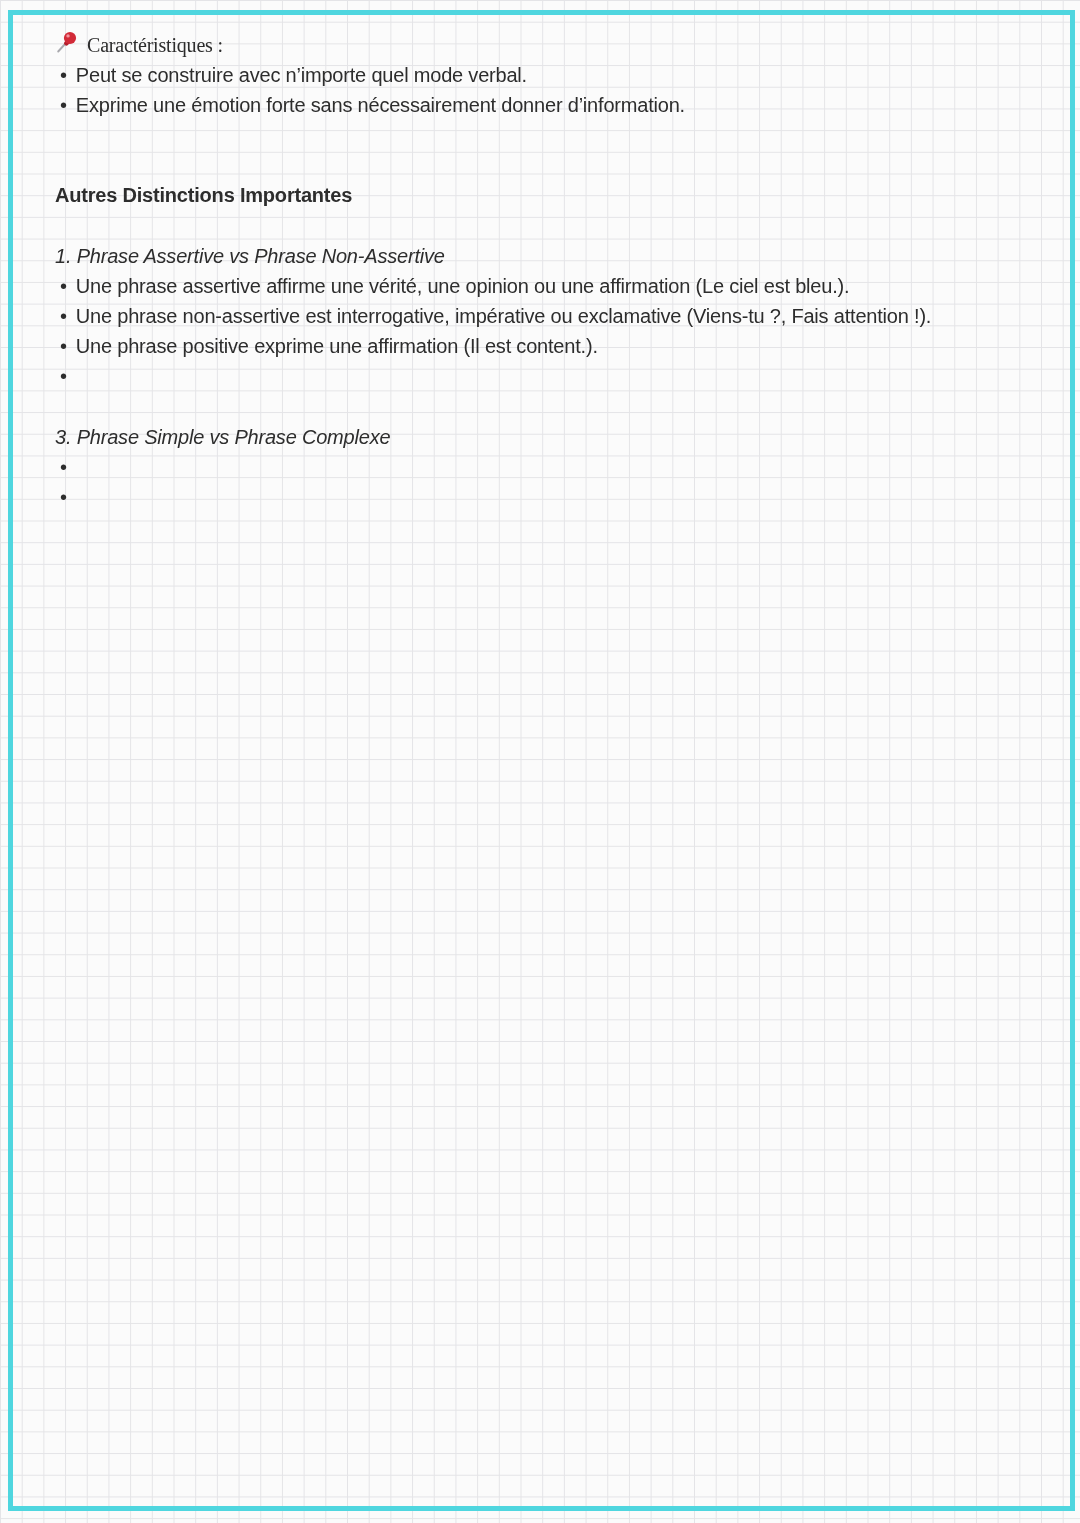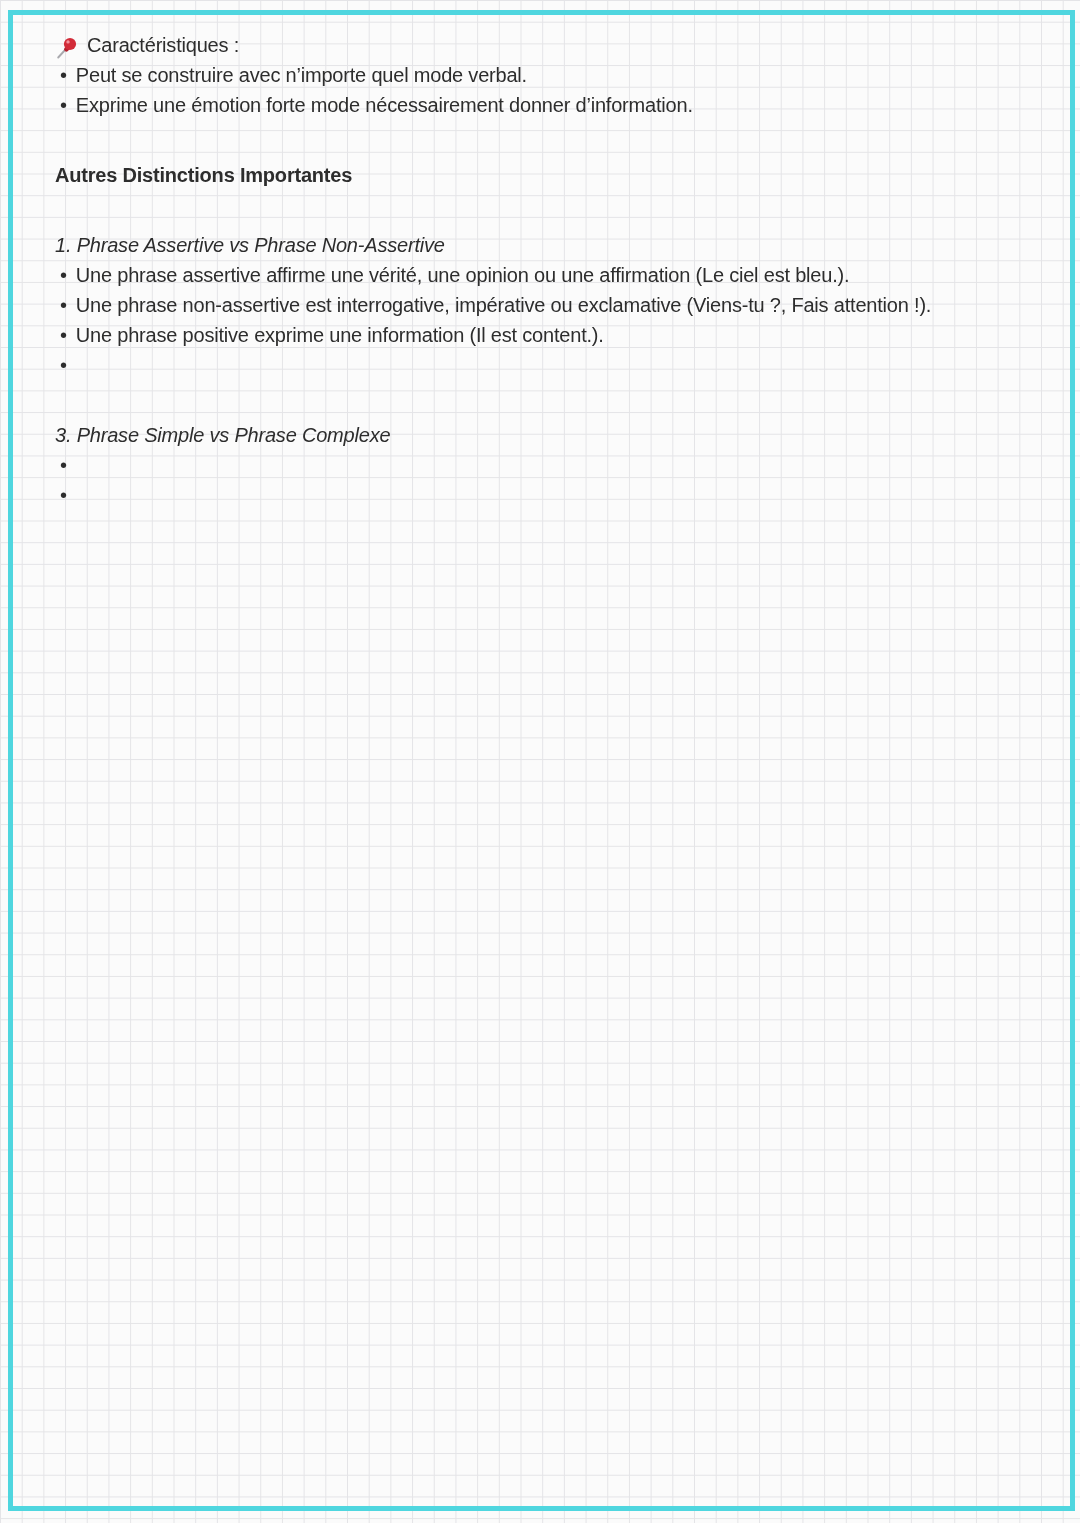--- a/index.html
+++ b/index.html
@@ -33,49 +33,50 @@
     position: absolute;
     left: 55px;
     top: 30px;
     right: 14px;
     font-size: 20px;
     line-height: 30px;
     letter-spacing: -0.2px;
   }
   .pin-line {
     display: flex;
-    align-items: flex-end;
+    align-items: flex-start;
     gap: 8px;
     height: 30px;
+    font-family: Liberation Serif, serif;
   }
   .pin-icon-wrap {
     display: inline-flex;
     width: 24px;
     height: 24px;
     align-items: center;
     justify-content: center;
     flex: 0 0 auto;
   }
   .bullet-line {
     display: flex;
     padding-left: 5px;
     white-space: nowrap;
   }
   .bullet-glyph {
     flex: 0 0 auto;
     margin-right: 9px;
   }
   .main-heading {
     font-weight: bold;
-    margin-top: 40px;
+    margin-top: 60px;
     margin-bottom: 30px;
   }
   .section-title {
     font-style: italic;
-    margin-top: 40px;
+    margin-top: 31px;
   }
 </style>
 </head>
 <body>
 
 <div class="page">
   <div class="frame"></div>
 
   <div class="content">
 
@@ -89,38 +90,38 @@
         </svg>
       </span>
       <span>Caractéristiques :</span>
     </div>
     <div class="bullet-line">
       <span class="bullet-glyph">•</span>
       <span>Peut se construire avec n’importe quel mode verbal.</span>
     </div>
     <div class="bullet-line">
       <span class="bullet-glyph">•</span>
-      <span>Exprime une émotion forte mode nécessairement donner d’information.</span>
+      <span>Exprime une émotion forte sans nécessairement donner d’information.</span>
     </div>
 
     <div class="main-heading">Autres Distinctions Importantes</div>
 
     <div class="section-title">1. Phrase Assertive vs Phrase Non-Assertive</div>
     <div class="bullet-line">
       <span class="bullet-glyph">•</span>
       <span>Une phrase assertive affirme une vérité, une opinion ou une affirmation (Le ciel est bleu.).</span>
     </div>
     <div class="bullet-line">
       <span class="bullet-glyph">•</span>
       <span>Une phrase non-assertive est interrogative, impérative ou exclamative (Viens-tu ?, Fais attention !).</span>
     </div>
 
     <div class="bullet-line">
       <span class="bullet-glyph">•</span>
-      <span>Une phrase positive exprime une information (Il est content.).</span>
+      <span>Une phrase positive exprime une affirmation (Il est content.).</span>
     </div>
     <div class="bullet-line">
       <span class="bullet-glyph">•</span>
     </div>
 
     <div class="section-title">3. Phrase Simple vs Phrase Complexe</div>
     <div class="bullet-line">
       <span class="bullet-glyph">•</span>
     </div>
     <div class="bullet-line">

